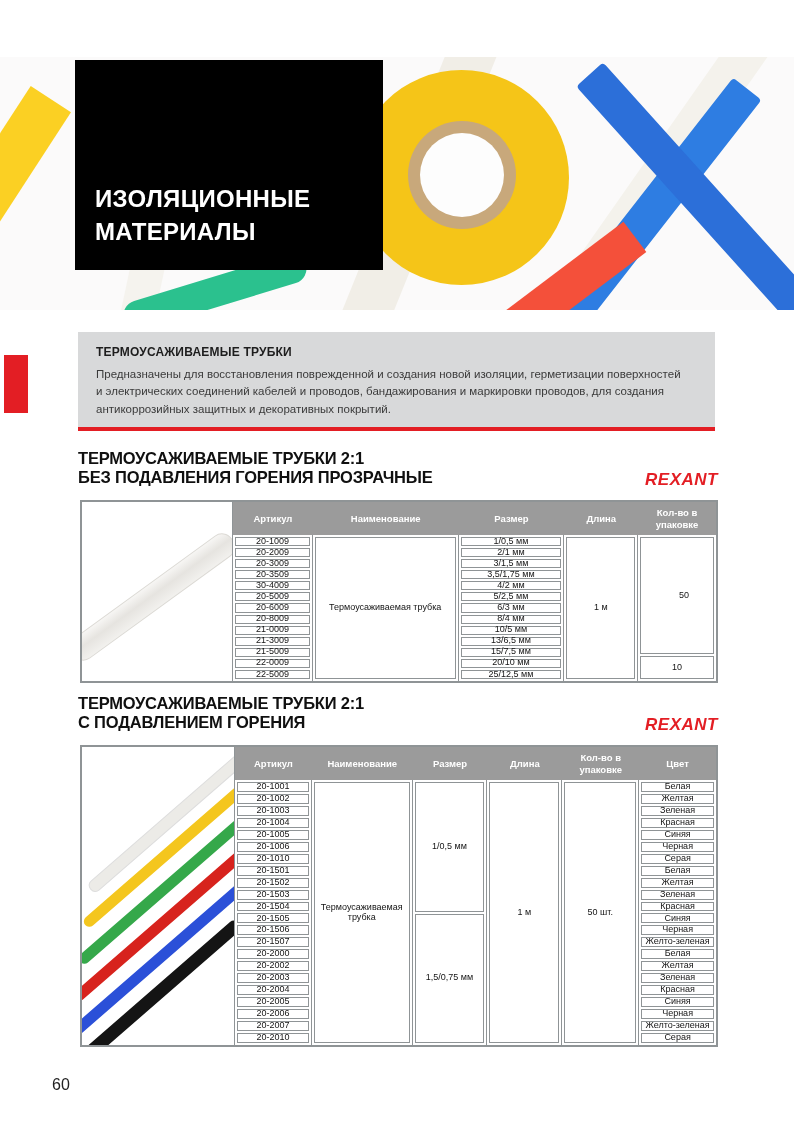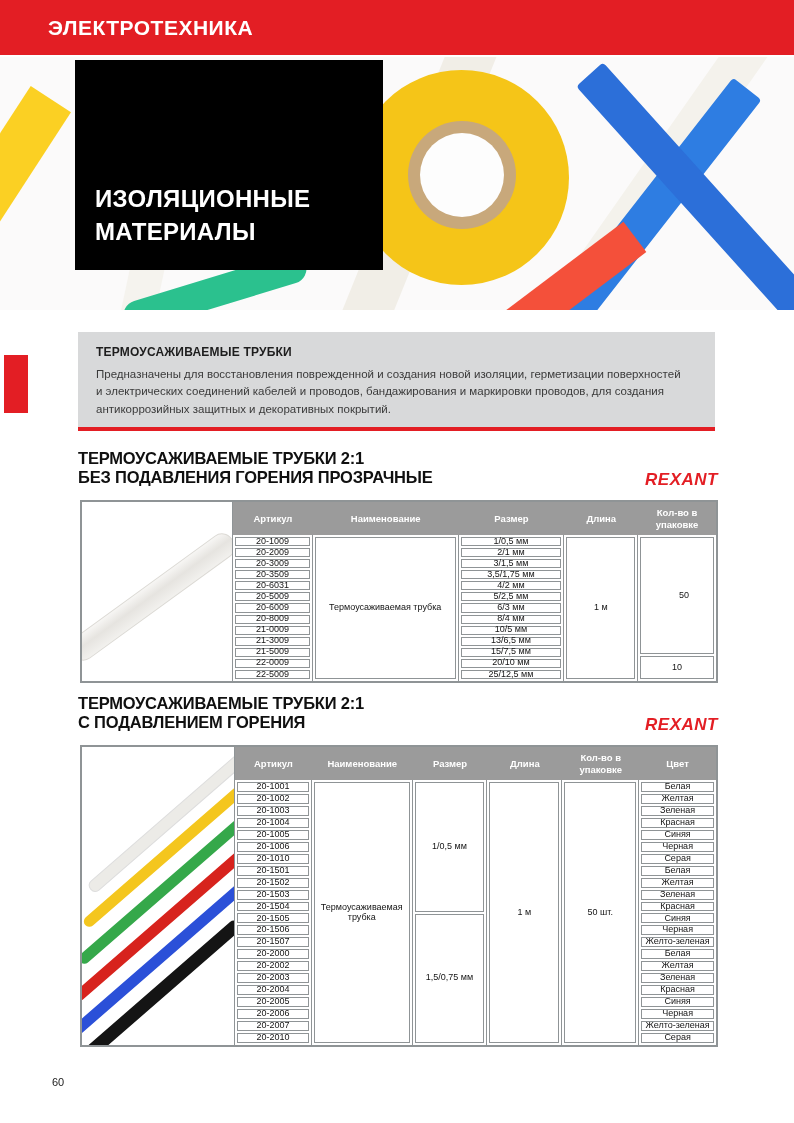--- a/index.html
+++ b/index.html
@@ -50,30 +50,27 @@
            justify-content:center;font-size:9px;line-height:1.1;color:#141414;box-sizing:border-box;
            background:#fff;text-align:center;padding:0 2px;white-space:nowrap;}
   .cellbox.wrap{white-space:normal;}
 
   
   .clear-tube{position:absolute;width:195px;height:24px;left:-28px;top:82px;transform:rotate(-36deg);
               background:linear-gradient(180deg,#f7f6f4 0%,#e6e4e0 45%,#f2f1ee 100%);
               border:1px solid #dcdad5;border-radius:12px;}
   .tube2{position:absolute;width:230px;height:11px;border-radius:6px;transform:rotate(-41deg);}
 
-  .pagenum{position:absolute;left:52px;top:1076px;font-size:11px;color:#222;}
+  .pagenum{position:absolute;left:52px;top:1076px;font-size:16px;color:#222;}
 </style>
 </head>
 <body>
 
 <div class="page">
 
-  <header class="topbar">
-    <span>ЭЛЕКТРОТЕХНИКА</span>
-  </header>
 
   <div class="hero">
     <div class="shape clearstrip" style="left:390px;top:-70px;width:48px;height:420px;transform:rotate(22deg);"></div>
     <div class="shape clearstrip" style="left:625px;top:-70px;width:40px;height:420px;transform:rotate(35deg);background:#f4f2ec;"></div>
     <div class="shape clearstrip" style="left:120px;top:120px;width:34px;height:280px;transform:rotate(12deg);background:#f5f3ee;"></div>
     <div class="shape" style="left:505px;top:132px;width:300px;height:36px;transform:rotate(-52deg);background:#2e7de2;border-radius:4px;"></div>
     <div class="shape" style="left:535px;top:122px;width:330px;height:36px;transform:rotate(48deg);background:#2c6fd9;border-radius:4px;"></div>
     <div class="shape" style="left:500px;top:206px;width:150px;height:38px;transform:rotate(-37deg);background:#f4503a;"></div>
     <div class="shape" style="left:120px;top:220px;width:190px;height:30px;transform:rotate(-17deg);background:#2bc18e;border-radius:15px;"></div>
     <div class="shape" style="left:-14px;top:30px;width:48px;height:150px;transform:rotate(33deg);background:#fbd023;"></div>
@@ -113,21 +110,21 @@
         <div class="th" style="width:74px;">Длина</div>
         <div class="th" style="width:78px;">Кол-во в упаковке</div>
       </div>
       <div class="tbody">
         <div class="cellcol" style="width:80px;">
 
         <div class="cellbox">20-1009</div>
             <div class="cellbox">20-2009</div>
             <div class="cellbox">20-3009</div>
             <div class="cellbox">20-3509</div>
-            <div class="cellbox">20-6031</div>
+            <div class="cellbox">30-4009</div>
             <div class="cellbox">20-5009</div>
             <div class="cellbox">20-6009</div>
             <div class="cellbox">20-8009</div>
             <div class="cellbox">21-0009</div>
             <div class="cellbox">21-3009</div>
             <div class="cellbox">21-5009</div>
             <div class="cellbox">22-0009</div>
             <div class="cellbox">22-5009</div>
           </div>
         <div class="cellcol" style="width:146px;">

